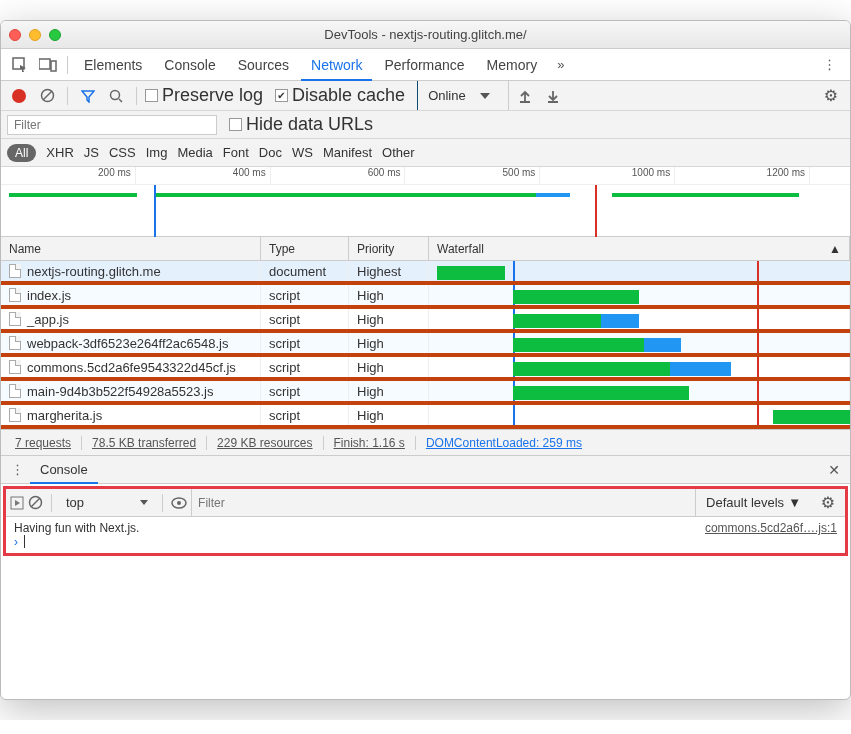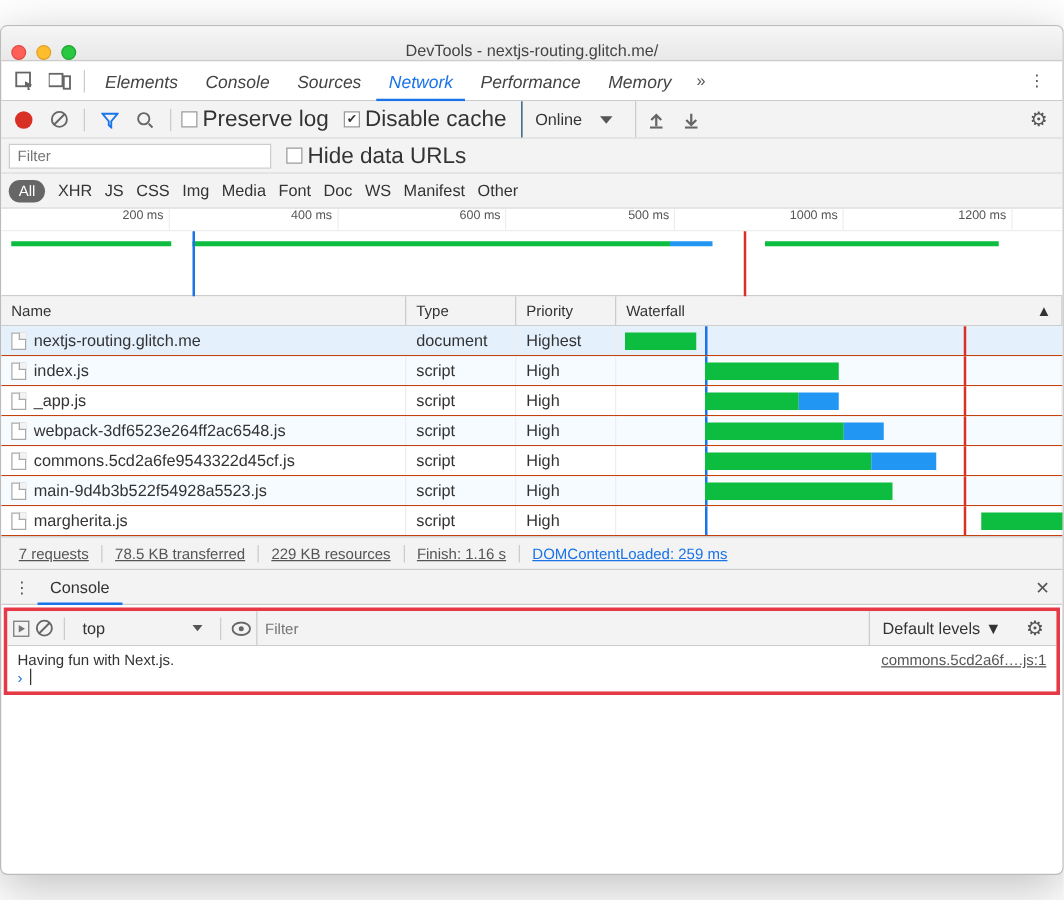--- a/index.html
+++ b/index.html
@@ -1,28 +1,28 @@
 <!DOCTYPE html>
 <html><head>
 <meta charset="utf-8">
 <style>
   * { box-sizing: border-box; margin: 0; padding: 0; }
   body { font-family: 'Lucida Grande','Helvetica Neue',Arial,sans-serif; font-size: 13px; color: #333; background: #fff; }
   .window { width: 851px; height: 680px; border: 1px solid #bbb; border-radius: 6px; overflow: hidden; display: flex; flex-direction: column; box-shadow: 0 10px 40px rgba(0,0,0,0.25); margin: 20px auto; background:#fff;}
-  .titlebar { height: 28px; background: linear-gradient(#f6f6f6,#e8e8e8); border-bottom: 1px solid #ccc; display: flex; align-items: flex-end; padding: 0 8px; position: relative; }
+  .titlebar { height: 28px; background: linear-gradient(#f6f6f6,#e8e8e8); border-bottom: 1px solid #ccc; display: flex; align-items: center; padding: 0 8px; position: relative; }
   .traffic { display: flex; gap: 8px; }
   .dot { width: 12px; height: 12px; border-radius: 50%; }
   .dot.red { background: #ff5f57; border:1px solid #e24640;}
   .dot.yellow { background: #ffbd2e; border:1px solid #dfa023;}
   .dot.green { background: #28c940; border:1px solid #1ba42f;}
   .title { position: absolute; left: 0; right: 0; text-align: center; font-size: 13px; color: #444;}
   .tabs { height: 32px; border-bottom: 1px solid #ccc; display: flex; align-items: center; padding: 0 6px; gap: 2px;}
   .tabs .icon-btn { width: 26px; height: 26px; display:flex; align-items:center; justify-content:center; color:#555; }
   .tabs .sep { width:1px; height:18px; background:#ccc; margin:0 4px;}
-  .tabs .tab { padding: 0 10px; height:32px; line-height:32px; color:#444; cursor:pointer; font-size:14px;font-style:italic;}
+  .tabs .tab { padding: 0 10px; height:32px; line-height:32px; color:#444; cursor:pointer; font-size:14px;}
   .tabs .tab.active { color:#1a73e8; border-bottom:2px solid #1a73e8; }
   .tabs .spacer { flex:1;}
   .tabs .more { padding: 0 8px; color:#555;}
   .toolbar { height: 30px; border-bottom: 1px solid #d6d6d6; display:flex; align-items:center; padding:0 6px; gap:4px; background:#f3f3f3;}
   .toolbar .ico { width:24px; height:24px; display:flex; align-items:center; justify-content:center; color:#555;}
   .record-dot{width:14px;height:14px;border-radius:50%;background:#d93025;}
   .funnel{color:#1a73e8;}
   .toolbar .vsep{width:1px;height:18px;background:#ccc;margin:0 4px;}
   .chk{width:13px;height:13px;border:1px solid #999;margin-right:4px;display:inline-flex;align-items:center;justify-content:center;background:#fff;}
   .chk.on::after{content:"✔";font-size:10px;color:#333;line-height:1;}
@@ -40,46 +40,46 @@
   .tick{flex:1;text-align:right;padding-right:4px;border-right:1px solid #eee;}
   .ov-body{position:relative;height:52px;}
   .ov-bar{position:absolute;height:4px;top:8px;}
   .green{background:#0dbd3f;}
   .blue{background:#2196f3;}
   .vline{position:absolute;top:0;bottom:0;width:2px;}
   .vline.blue{background:#1a73e8;}
   .vline.red{background:#d93025;}
   .table-head{display:flex;height:24px;border-bottom:1px solid #ccc;background:#f3f3f3;font-size:12px;color:#333;}
   .table-head>div{border-right:1px solid #ccc;padding:4px 8px;display:flex;align-items:center;}
-  .col-name{width:324px;}
+  .col-name{width:260px;}
   .col-type{width:88px;}
   .col-pri{width:80px;}
   .col-wf{flex:1;position:relative;}
   .rows{flex:0 0 auto;}
-  .row{display:flex;height:24px;border-bottom:1px solid #c2410c;font-size:13px;}
+  .row{display:flex;height:24px;border-bottom:4px solid #c2410c;font-size:13px;}
   .row:nth-child(odd){background:#fff;}
   .row:nth-child(even){background:#f6fbff;}
   .row.sel{background:#e5f0fd;}
   .row>div{border-right:1px solid #eee;padding:0 8px;display:flex;align-items:center;gap:6px;}
   .fileico{width:12px;height:14px;border:1px solid #aaa;background:#fff;position:relative;}
   .fileico::after{content:"";position:absolute;top:-1px;right:-1px;width:5px;height:5px;background:#f3f3f3;border-left:1px solid #aaa;border-bottom:1px solid #aaa;}
   .wf{position:relative;}
   .bar{position:absolute;height:14px;top:5px;}
   .wf .vline{top:0;bottom:0;}
   .summary{height:26px;border-top:1px solid #ccc;background:#f3f3f3;display:flex;align-items:center;font-size:12px;color:#555;padding:0 4px;gap:0;}
   .summary span{padding:0 10px;border-right:1px solid #ccc;text-decoration:underline;}
   .summary span:last-child{border:none;}
   .summary .link{color:#1a73e8;}
   .drawer{border-top:1px solid #ccc;flex:1;display:flex;flex-direction:column;}
   .drawer-highlight{border:3px solid #e63946;margin:2px;}
   .drawer-tabs{height:28px;display:flex;align-items:center;padding:0 4px;border-bottom:1px solid #ccc;background:#f3f3f3;}
   .drawer-tabs .dtab{padding:0 10px;height:28px;line-height:28px;font-size:13px;border-bottom:2px solid #1a73e8;color:#333;}
   .drawer-tabs .close{margin-left:auto;padding:0 6px;color:#555;font-size:14px;}
   .console-toolbar{height:28px;display:flex;align-items:center;padding:0 4px;border-bottom:1px solid #ccc;background:#f3f3f3;gap:4px;}
-  .dropdown-ctx{display:flex;align-items:center;gap:20px;border:none;padding:0 6px;color:#333;font-size:13px;}
+  .dropdown-ctx{display:flex;align-items:center;gap:6px;border:none;padding:0 6px;color:#333;font-size:13px;}
   .tri-sm{width:0;height:0;border-left:4px solid transparent;border-right:4px solid transparent;border-top:5px solid #555;margin-left:50px;}
   .console-toolbar .divv{width:1px;height:18px;background:#ccc;margin:0 4px;}
   .console-filter{flex:1;border:none;background:#f3f3f3;padding:0 6px;font-size:12px;color:#888;border-left:1px solid #ccc;height:100%;}
   .default-levels{display:flex;align-items:center;padding:0 10px;font-size:13px;color:#333;border-left:1px solid #ccc;height:100%;}
   .console-body{flex:1;font-family:Liberation Sans, sans-serif;font-size:12px;padding:4px 8px;background:#fff;}
   .log-line{display:flex;}
   .log-text{flex:1;}
   .log-src{color:#555;text-decoration:underline;}
   .prompt{color:#1a73e8;margin-right:6px;}
   svg{display:block;}

